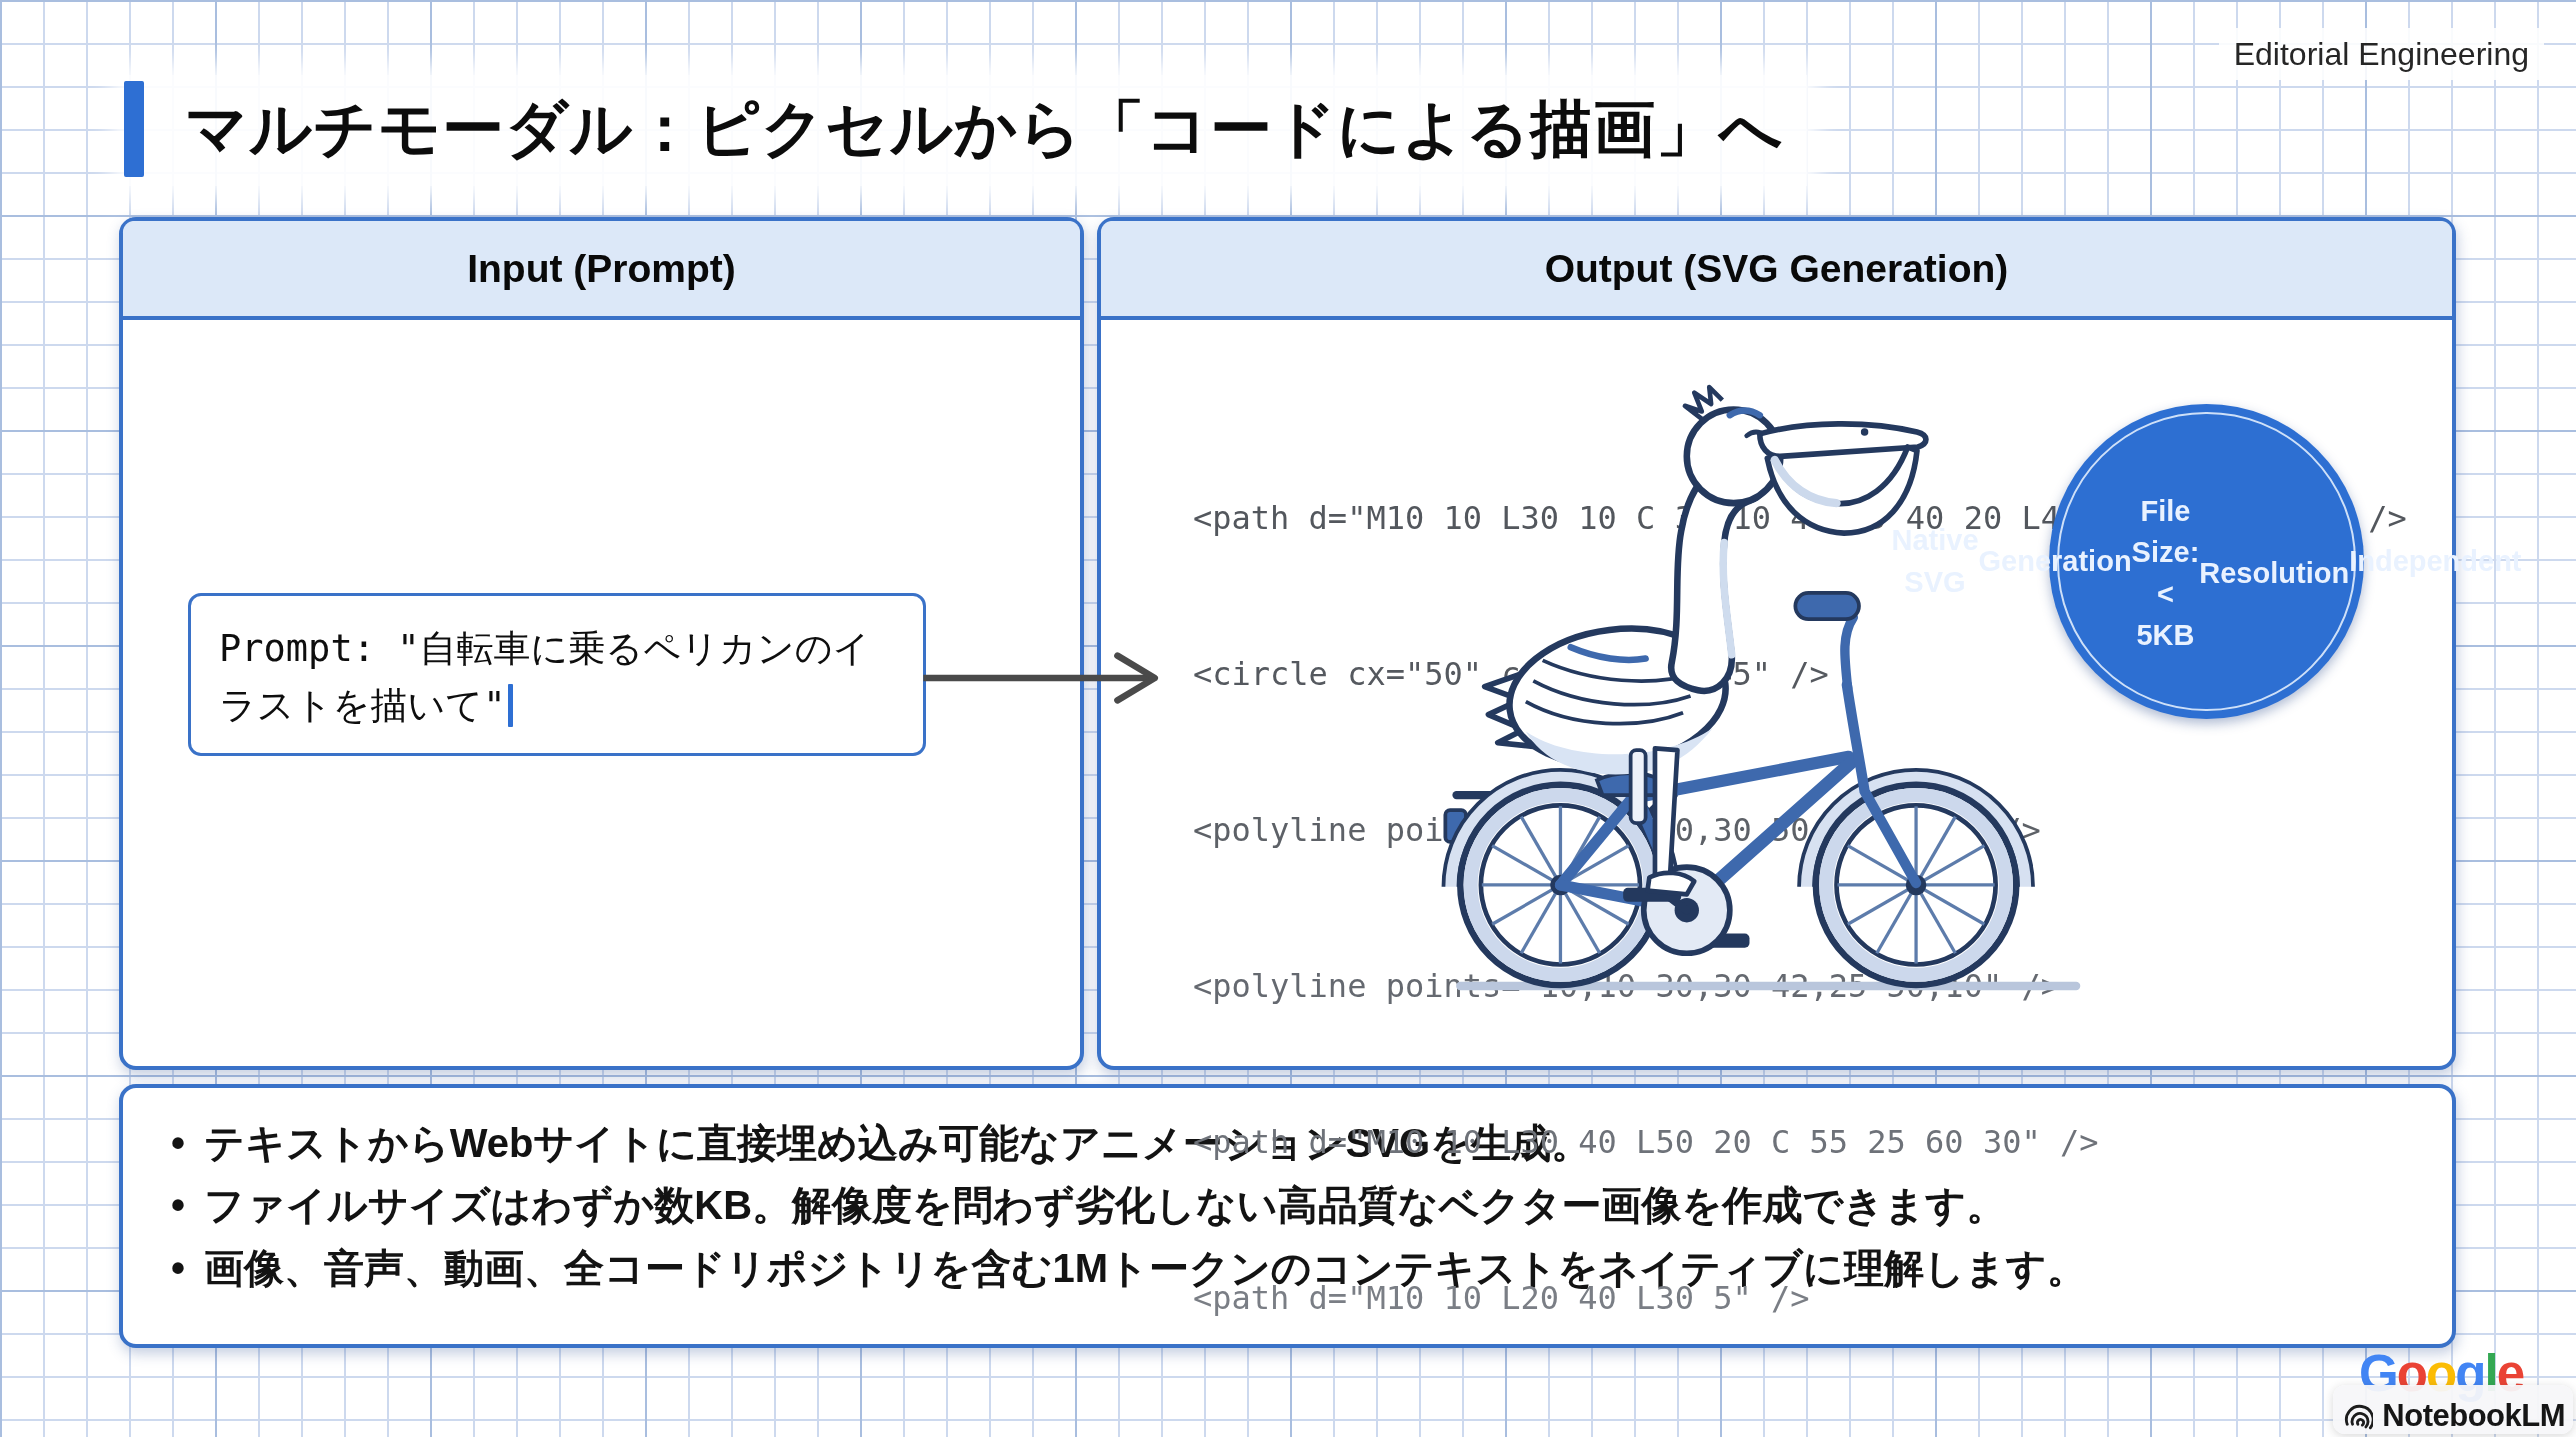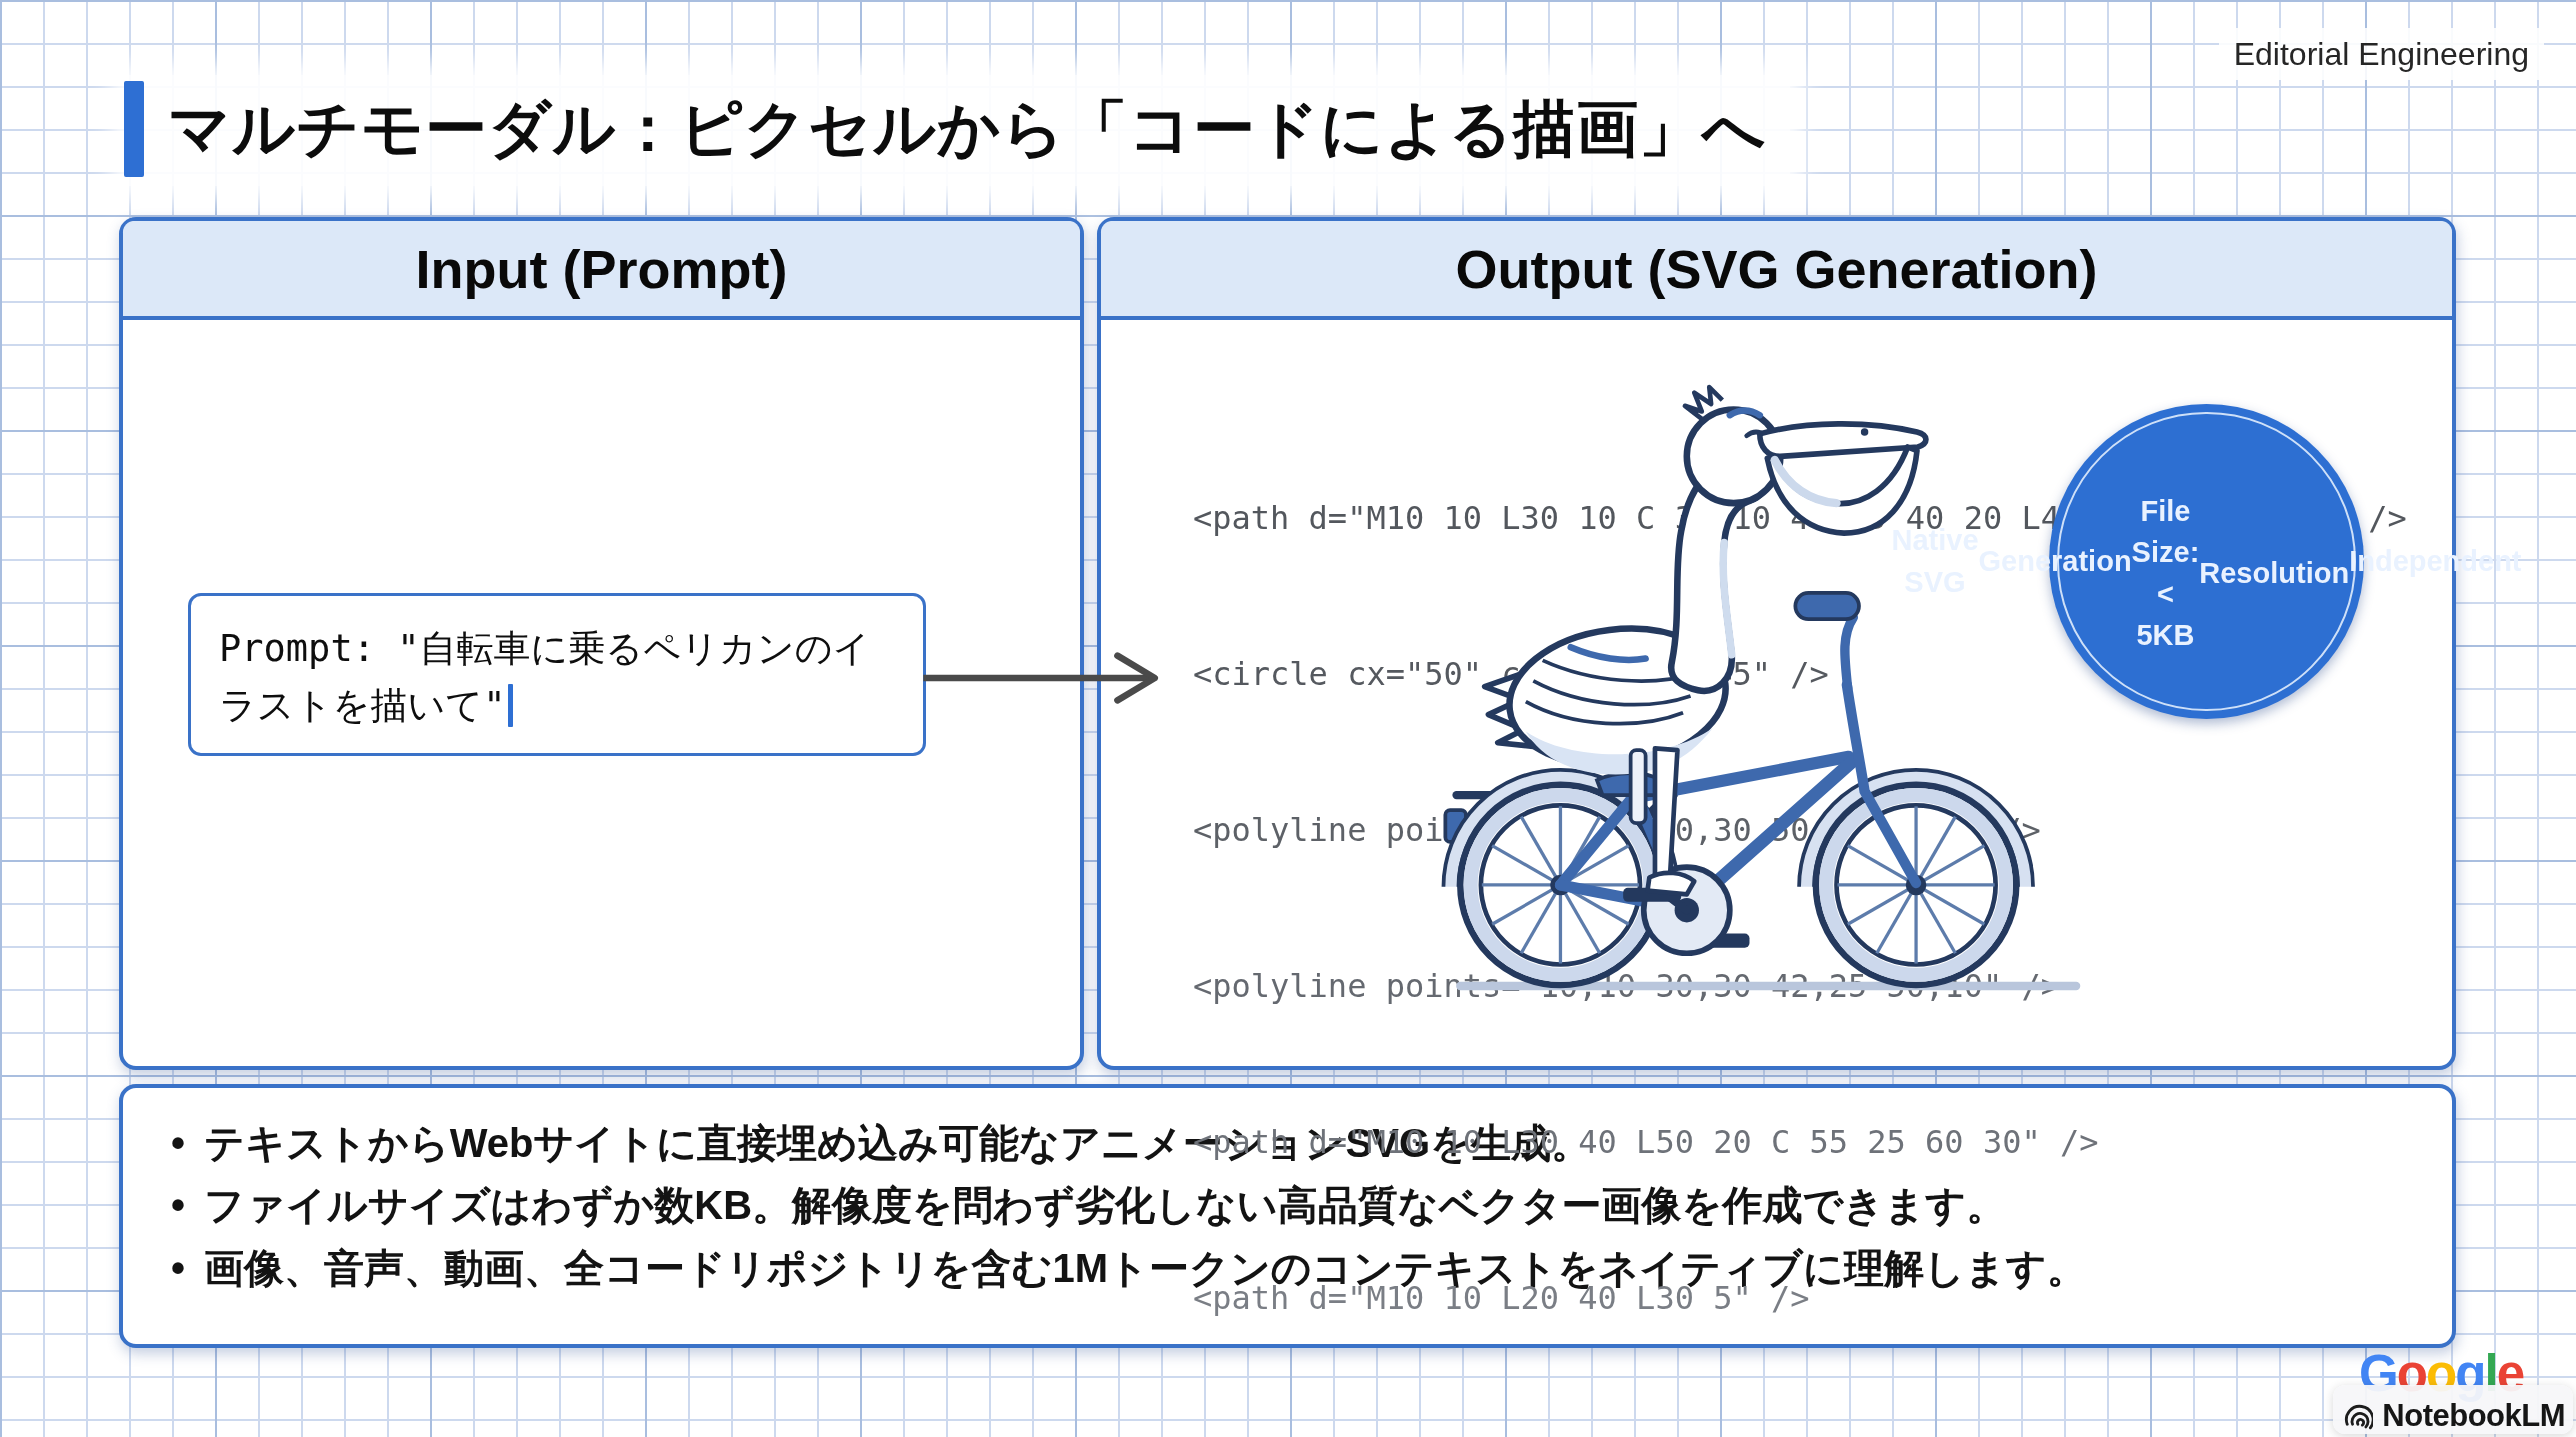--- a/index.html
+++ b/index.html
@@ -10,26 +10,26 @@
       linear-gradient(to bottom, #a9bedf 1.9px, transparent 1.9px),
       linear-gradient(to right, #cdd9ee 1.9px, transparent 1.9px),
       linear-gradient(to bottom, #cdd9ee 1.9px, transparent 1.9px);
     background-size: 215px 215px, 215px 215px, 43px 43px, 43px 43px;
     font-family:"Liberation Sans","DejaVu Sans",sans-serif;color:#111;}
   .editorial{position:absolute;top:28px;right:32px;font-size:32px;color:#262626;
     background:rgba(255,255,255,.88);padding:7.5px 15px;border-radius:5.6px;}
   .title-row{position:absolute;left:124px;top:75px;display:flex;align-items:stretch;
     background:rgba(255,255,255,.92);padding:5.6px 24px 9.4px 0;box-shadow:0 0 20.6px 13px rgba(255,255,255,.92);}
   .title-bar{width:19.7px;background:#2e6fd3;margin-right:24px;border-radius:1.9px;}
-  .title-text{font-size:62px;font-weight:800;letter-spacing:0.9px;color:#0c0c0c;line-height:1.55;}
+  .title-text{font-size:62px;font-weight:800;letter-spacing:0.9px;color:#0c0c0c;line-height:1.55;margin-left:17px;}
   .panel{position:absolute;background:#fff;border:4.7px solid #3a72c8;border-radius:17px;
     box-shadow:1.9px 5.6px 13px rgba(70,100,160,.30);}
   .panel-header{height:95px;background:#dce8f8;border-bottom:4.7px solid #3a72c8;
     border-radius:11.2px 11.2px 0 0;display:flex;align-items:center;justify-content:center;
-    font-size:54px;font-weight:700;color:#090909;}
+    font-size:39px;font-weight:700;color:#090909;}
   #panel-input{left:119px;top:217px;width:957px;height:845px;}
   #panel-output{left:1097px;top:217px;width:1351px;height:845px;}
   #panel-notes{left:119px;top:1084px;width:2329px;height:256px;}
   .prompt-box{position:absolute;left:65px;top:372px;width:738px;height:163px;
     border:3.7px solid #3a72c8;border-radius:13px;background:#fff;box-sizing:border-box;
     padding:24px 28px;font-family:"DejaVu Sans Mono","DejaVu Sans",monospace;
     font-size:37px;line-height:1.55;color:#0e0e0e;}
   .cursor{display:inline-block;width:4.7px;height:43px;background:#2e6fd3;
     vertical-align:-8.4px;margin-left:2.8px;border-radius:0.9px;}
   .flow-arrow{position:absolute;left:921px;top:650px;z-index:6;}

